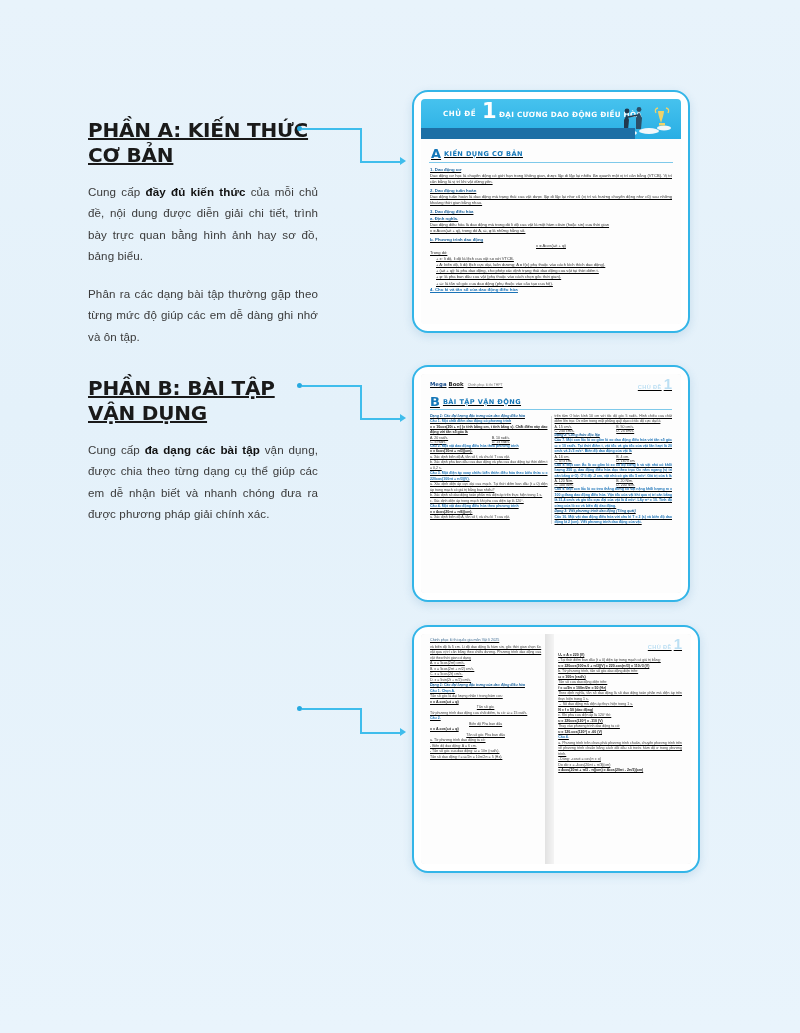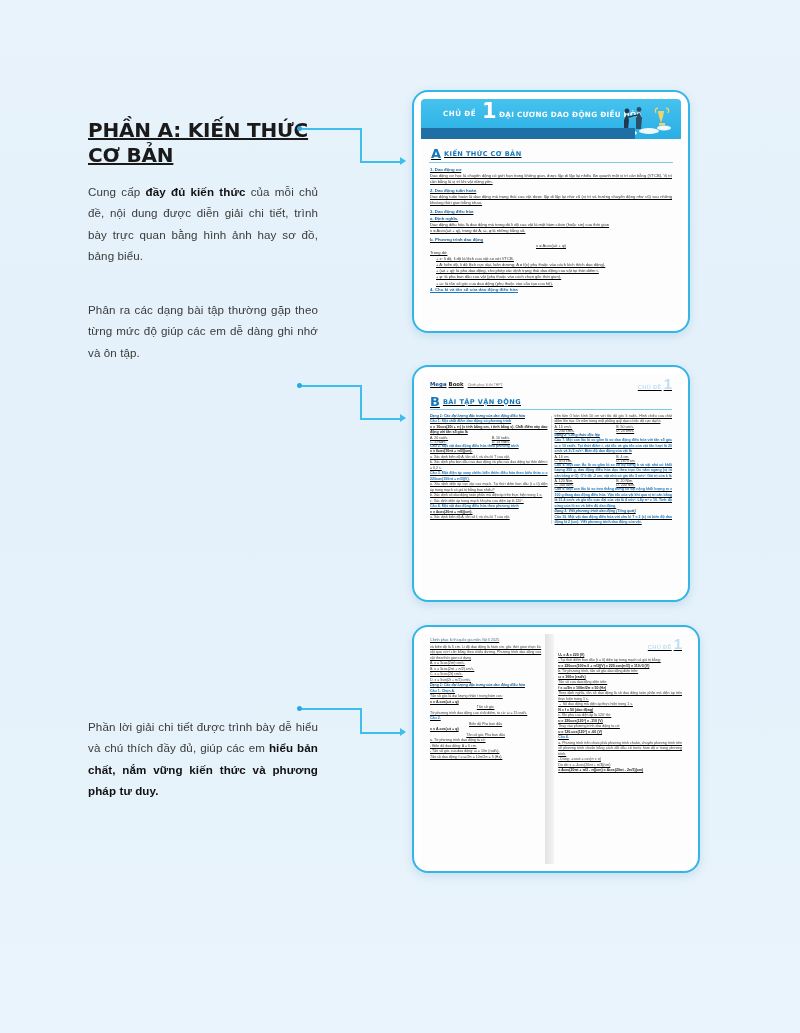--- a/index.html
+++ b/index.html
@@ -28,21 +28,21 @@
     text-decoration: underline;
   }
   .block p {
     font-size: 11.6px;
     line-height: 1.85;
     color: #3a3a3a;
     text-align: justify;
     margin-bottom: 16px;
     letter-spacing: .1px;
   }
-  .block p:last-child { margin-bottom: 0; margin-top: 32px; }
+  .block p:last-child { margin-bottom: 0; }
   .block p b { font-weight: 700; color: #111; }
 
   #blockA { left: 88px; top: 118px; }
   #blockB { left: 88px; top: 376px; }
   #blockC { left: 88px; top: 684px; }
 
   
   .conn { position: absolute; pointer-events: none; }
   .conn .dot {
     position: absolute; width: 5px; height: 5px; border-radius: 50%;
@@ -173,25 +173,28 @@
 <div id="stage">
 
   <div class="block" id="blockA">
     <h2>PHẦN A: KIẾN THỨC CƠ BẢN</h2>
     <p>
       <span>Cung cấp </span><b>đầy đủ kiến thức</b><span> của mỗi chủ đề, nội dung được diễn giải chi tiết, trình bày trực quan bằng hình ảnh hay sơ đồ, bảng biểu.</span>
     </p>
     <p>Phân ra các dạng bài tập thường gặp theo từng mức độ giúp các em dễ dàng ghi nhớ và ôn tập.</p>
   </div>
 
+  <div class="block" id="blockB">
+    <h2>PHẦN B: BÀI TẬP VẬN DỤNG</h2>
+    <p>
+      <span>Cung cấp </span><b>đa dạng các bài tập</b><span> vận dụng, được chia theo từng dạng cụ thể giúp các em dễ nhận biết và nhanh chóng đưa ra được phương pháp giải chính xác.</span>
+    </p>
+  </div>
 
   <div class="block" id="blockC">
-    <p>
-      <span>Phần lời giải chi tiết được trình bày dễ hiểu và chú thích đầy đủ, giúp các em </span><b>hiểu bản chất, nắm vững kiến thức và phương pháp tư duy.</b>
-    </p>
   </div>
 
   <div class="conn">
     <div class="dot" style="left:297px; top:126px;"></div>
     <div class="h" style="left:302px; top:128px; width:60px;"></div>
     <div class="v" style="left:360px; top:128px; height:35px;"></div>
     <div class="h" style="left:360px; top:161px; width:42px;"></div>
     <div class="arrow" style="left:400px; top:157px;"></div>
   </div>
 
@@ -230,21 +233,21 @@
             <path d="M17 15 L27 13" stroke="#21394e" stroke-width="1.4"></path>
             <path d="M50 21 q3 -9 3 -12 h-6 q0 3 3 12" fill="#f0d36a"></path>
             <rect x="48" y="21" width="6" height="2.5" fill="#f0d36a"></rect>
             <path d="M47 6 q-4 1 -2 5" stroke="#f0d36a" stroke-width="1.3" fill="none"></path>
             <path d="M55 6 q4 1 2 5" stroke="#f0d36a" stroke-width="1.3" fill="none"></path>
           </svg>
         </div>
 
         <div class="secbar" style="margin-top:6px">
           <span class="secletter">A</span>
-          <span class="sectitle">KIẾN THỨC CƠ BẢN</span>
+          <span class="sectitle">KIẾN DỤNG CƠ BẢN</span>
         </div>
 
         <div class="body-text" id="p1body">
             <div class="bt-h">1. Dao động cơ</div>
             <div class="bt-p">Dao động cơ học là chuyển động có giới hạn trong không gian, được lặp đi lặp lại nhiều lần quanh một vị trí cân bằng (VTCB). Vị trí cân bằng là vị trí khi vật đứng yên.</div>
             <div class="bt-h">2. Dao động tuần hoàn</div>
             <div class="bt-p">Dao động tuần hoàn là dao động mà trạng thái của vật được lặp đi lặp lại như cũ (vị trí và hướng chuyển động như cũ) sau những khoảng thời gian bằng nhau.</div>
             <div class="bt-h">3. Dao động điều hòa</div>
             <div class="bt-h">a. Định nghĩa.</div>
             <div class="bt-p">Dao động điều hòa là dao động mà trong đó li độ của vật là một hàm côsin (hoặc sin) của thời gian</div>

